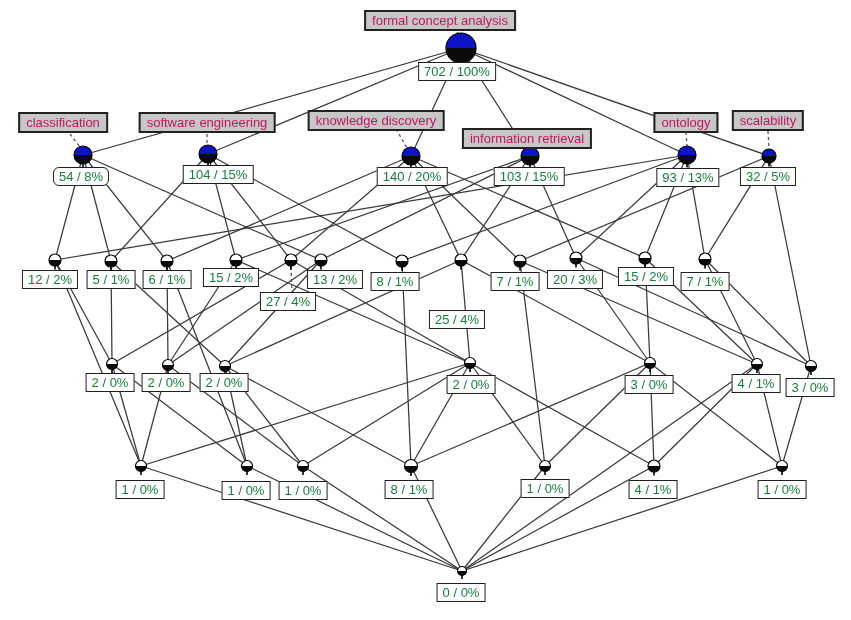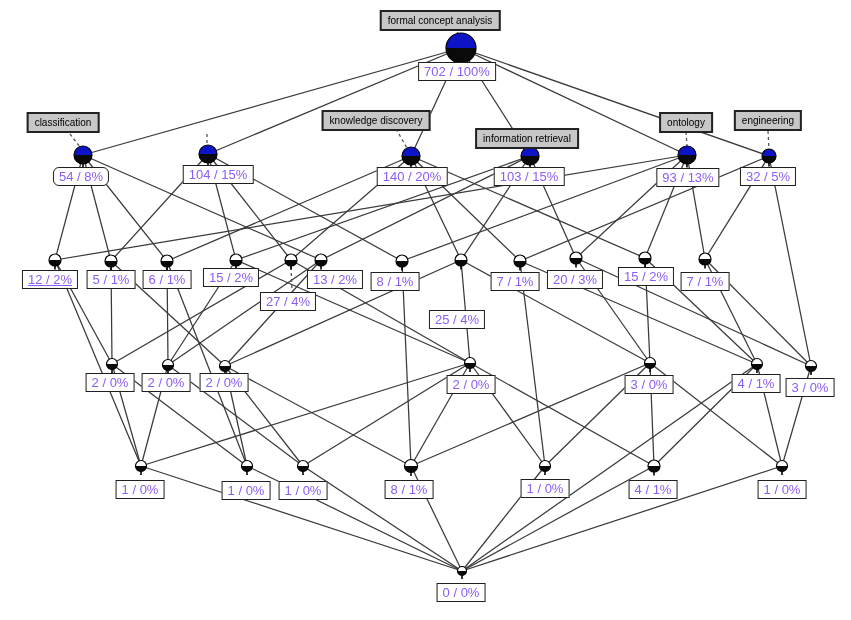--- a/index.html
+++ b/index.html
@@ -1,23 +1,23 @@
 <!DOCTYPE html>
 <html><head>
 <meta charset="utf-8">
 <style>
   html,body{margin:0;padding:0;background:#ffffff;}
   #stage{position:relative;width:851px;height:620px;background:#ffffff;overflow:hidden;
          font-family:"Liberation Sans", sans-serif;}
   #lattice-svg{position:absolute;left:0;top:0;}
   .gbox{position:absolute;transform:translateX(-50%);white-space:nowrap;
-        background:#c7c7c7;border:2px solid #222;color:#000000;
-        font-size:10px;line-height:15px;padding:1px 6px;text-align:center;}
+        background:#c7c7c7;border:2px solid #222;color:#be185d;
+        font-size:13px;line-height:15px;padding:1px 6px;text-align:center;}
   .cbox{position:absolute;transform:translateX(-50%);white-space:nowrap;
-        background:#ffffff;border:1.6px solid #1f1f1f;color:#8b5cf6;
+        background:#ffffff;border:1.6px solid #1f1f1f;color:#15803d;
         font-size:13px;line-height:15px;padding:1px 5px;text-align:center;}
 </style>
 </head>
 <body>
 
 <div id="stage">
   <svg id="lattice-svg" width="851" height="620" viewBox="0 0 851 620">
       <g stroke="#3a3a3a" stroke-width="1.25">
         <line x1="461" y1="48" x2="83" y2="155"></line>
         <line x1="461" y1="48" x2="208" y2="154"></line>
@@ -316,30 +316,31 @@
           <path d="M 457.5 571 A 4.5 4.5 0 0 0 466.5 571 Z" fill="#0a0a0a"></path>
           <path d="M 457.5 571 A 4.5 4.5 0 0 1 466.5 571 Z" fill="#ffffff"></path>
           <circle cx="462" cy="571" r="4.5" fill="none" stroke="#000" stroke-width="1.2"></circle>
         </g>
       </g>
     </svg>
 <div class="gbox" style="left: 440px; top: 10px;">formal concept analysis</div>
     <div class="cbox" style="left: 457px; top: 62px;">702 / 100%</div>
     <div class="gbox" style="left: 63px; top: 112px;">classification</div>
     <div class="cbox" style="left: 81px; top: 167px; border-radius: 6px;">54 / 8%</div>
+    <div class="gbox" style="left: 207px; top: 112px;">software engineering</div>
     <div class="cbox" style="left: 206px; top: 165px; margin-left: 12px;">104 / 15%</div>
     <div class="gbox" style="left: 376px; top: 110px;">knowledge discovery</div>
     <div class="cbox" style="left: 412px; top: 167px;">140 / 20%</div>
     <div class="gbox" style="left: 527px; top: 128px;">information retrieval</div>
     <div class="cbox" style="left: 529px; top: 167px;">103 / 15%</div>
     <div class="gbox" style="left: 686px; top: 112px;">ontology</div>
     <div class="cbox" style="left: 688px; top: 168px;">93 / 13%</div>
-    <div class="gbox" style="left: 768px; top: 110px;">engineering</div>
+    <div class="gbox" style="left: 768px; top: 110px;">scalability</div>
     <div class="cbox" style="left: 768px; top: 167px;">32 / 5%</div>
-    <div class="cbox" style="left: 50px; top: 270px; text-decoration: underline;">12 / 2%</div>
+    <div class="cbox" style="left: 50px; top: 270px;">12 / 2%</div>
     <div class="cbox" style="left: 111px; top: 270px;">5 / 1%</div>
     <div class="cbox" style="left: 167px; top: 270px;">6 / 1%</div>
     <div class="cbox" style="left: 231px; top: 268px;">15 / 2%</div>
     <div class="cbox" style="left: 288px; top: 292px;">27 / 4%</div>
     <div class="cbox" style="left: 335px; top: 270px;">13 / 2%</div>
     <div class="cbox" style="left: 395px; top: 272px;">8 / 1%</div>
     <div class="cbox" style="left: 457px; top: 270px; margin-top: 40px;">25 / 4%</div>
     <div class="cbox" style="left: 515px; top: 272px;">7 / 1%</div>
     <div class="cbox" style="left: 575px; top: 270px;">20 / 3%</div>
     <div class="cbox" style="left: 646px; top: 267px;">15 / 2%</div>

